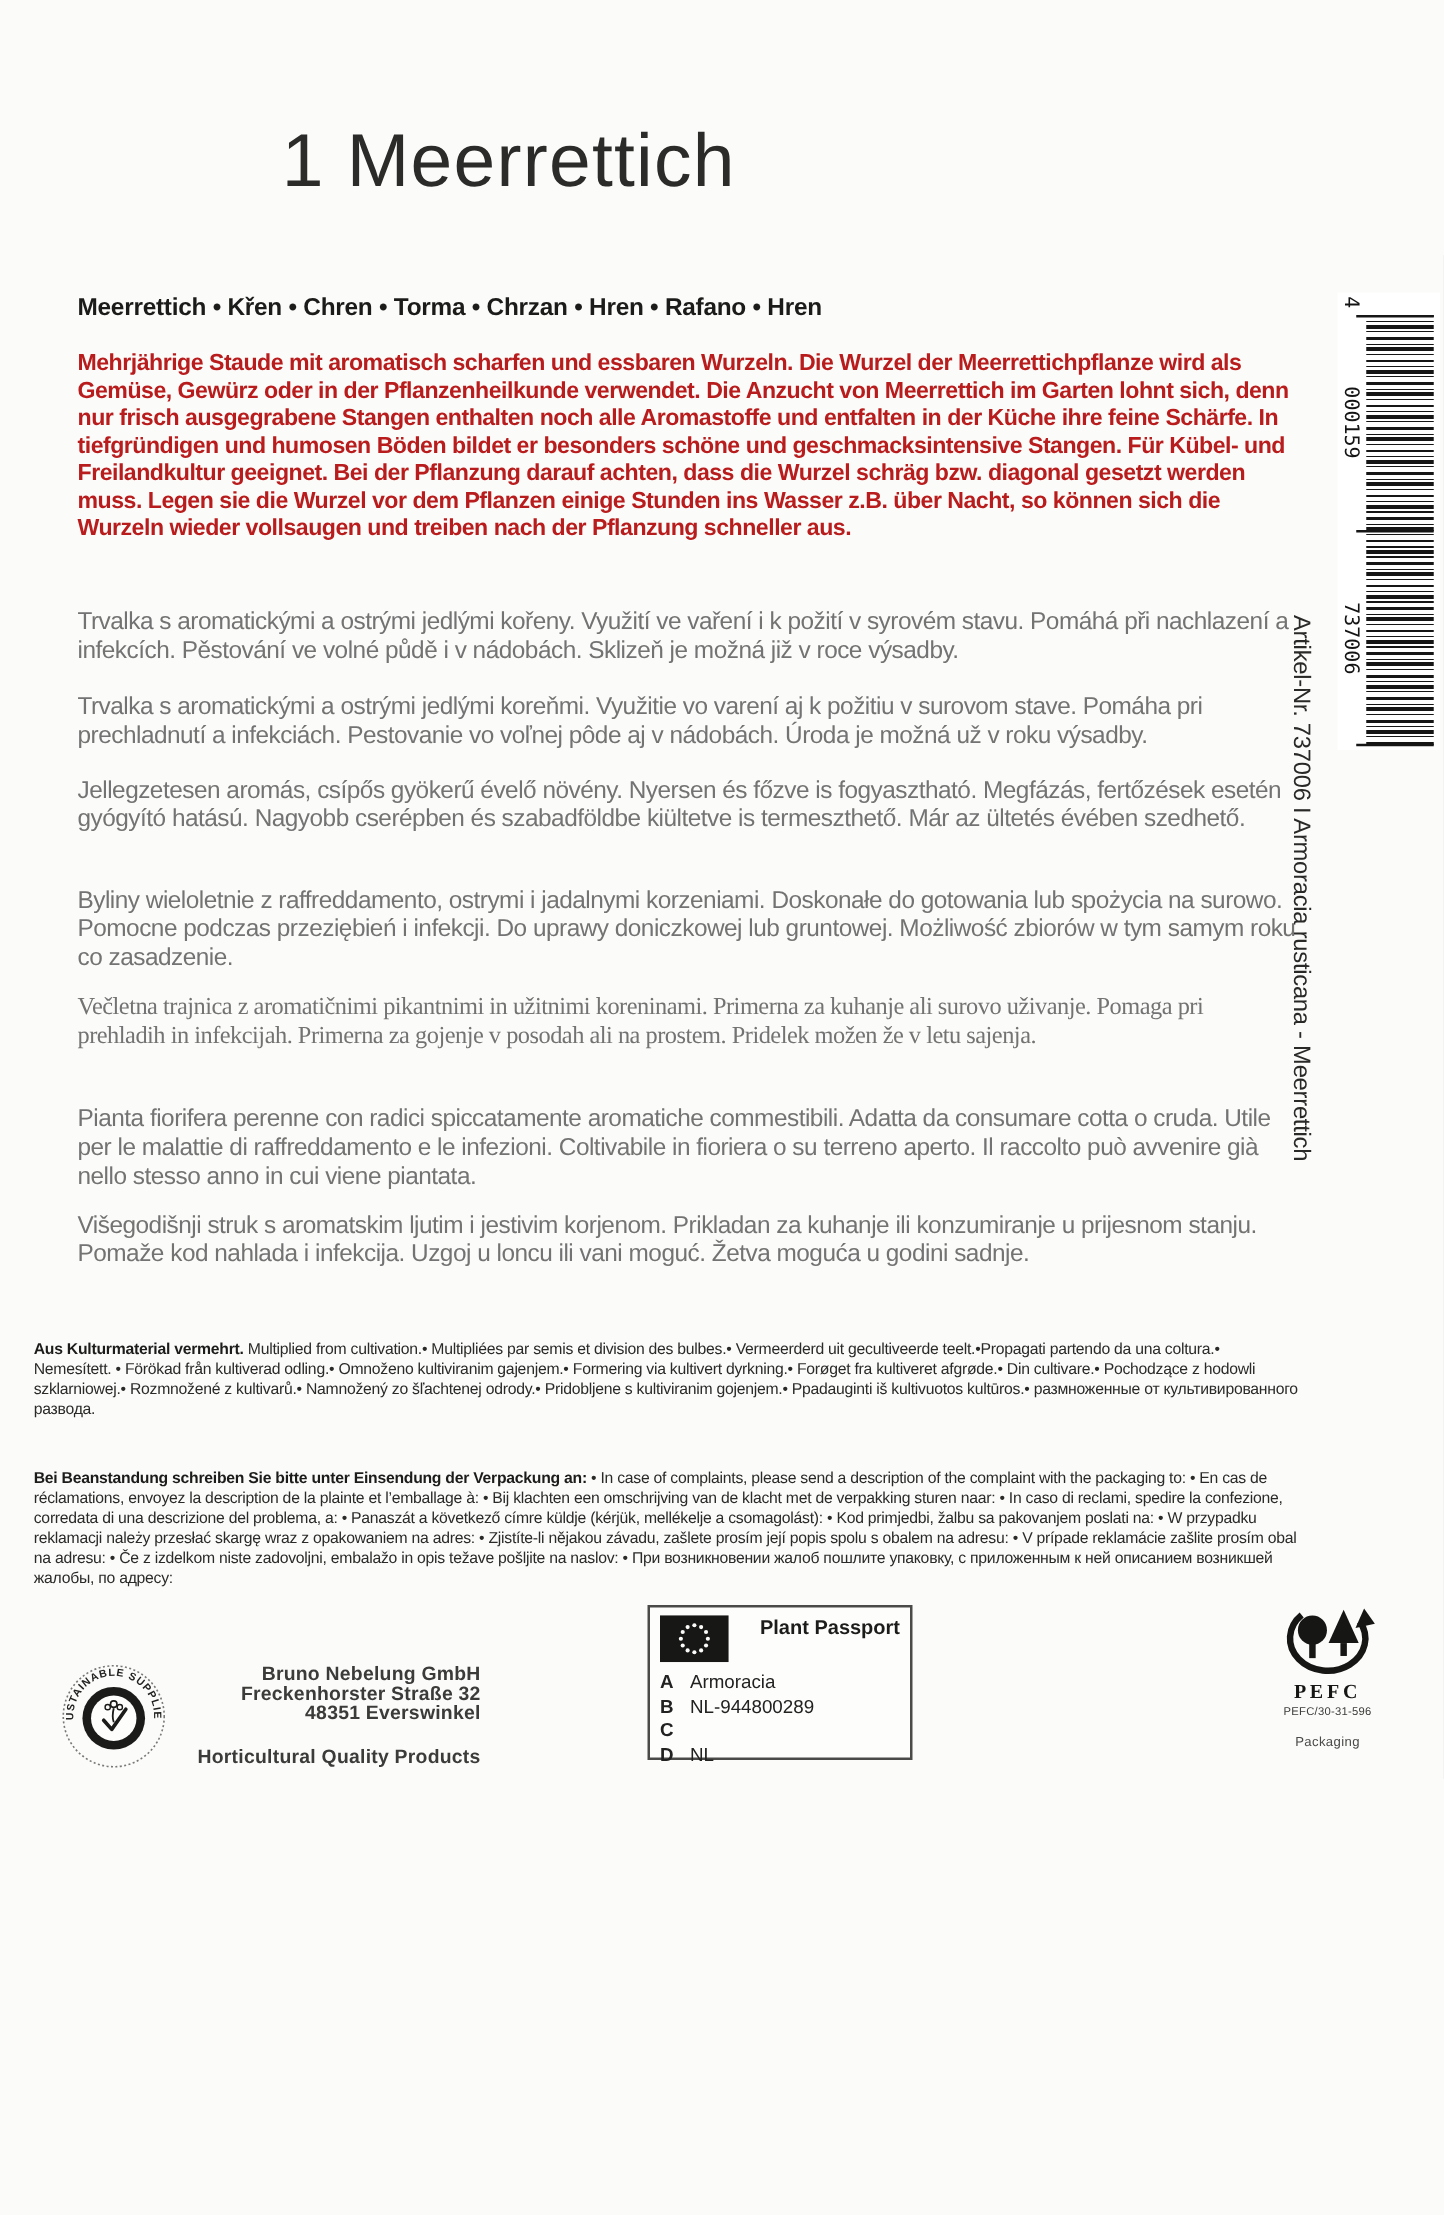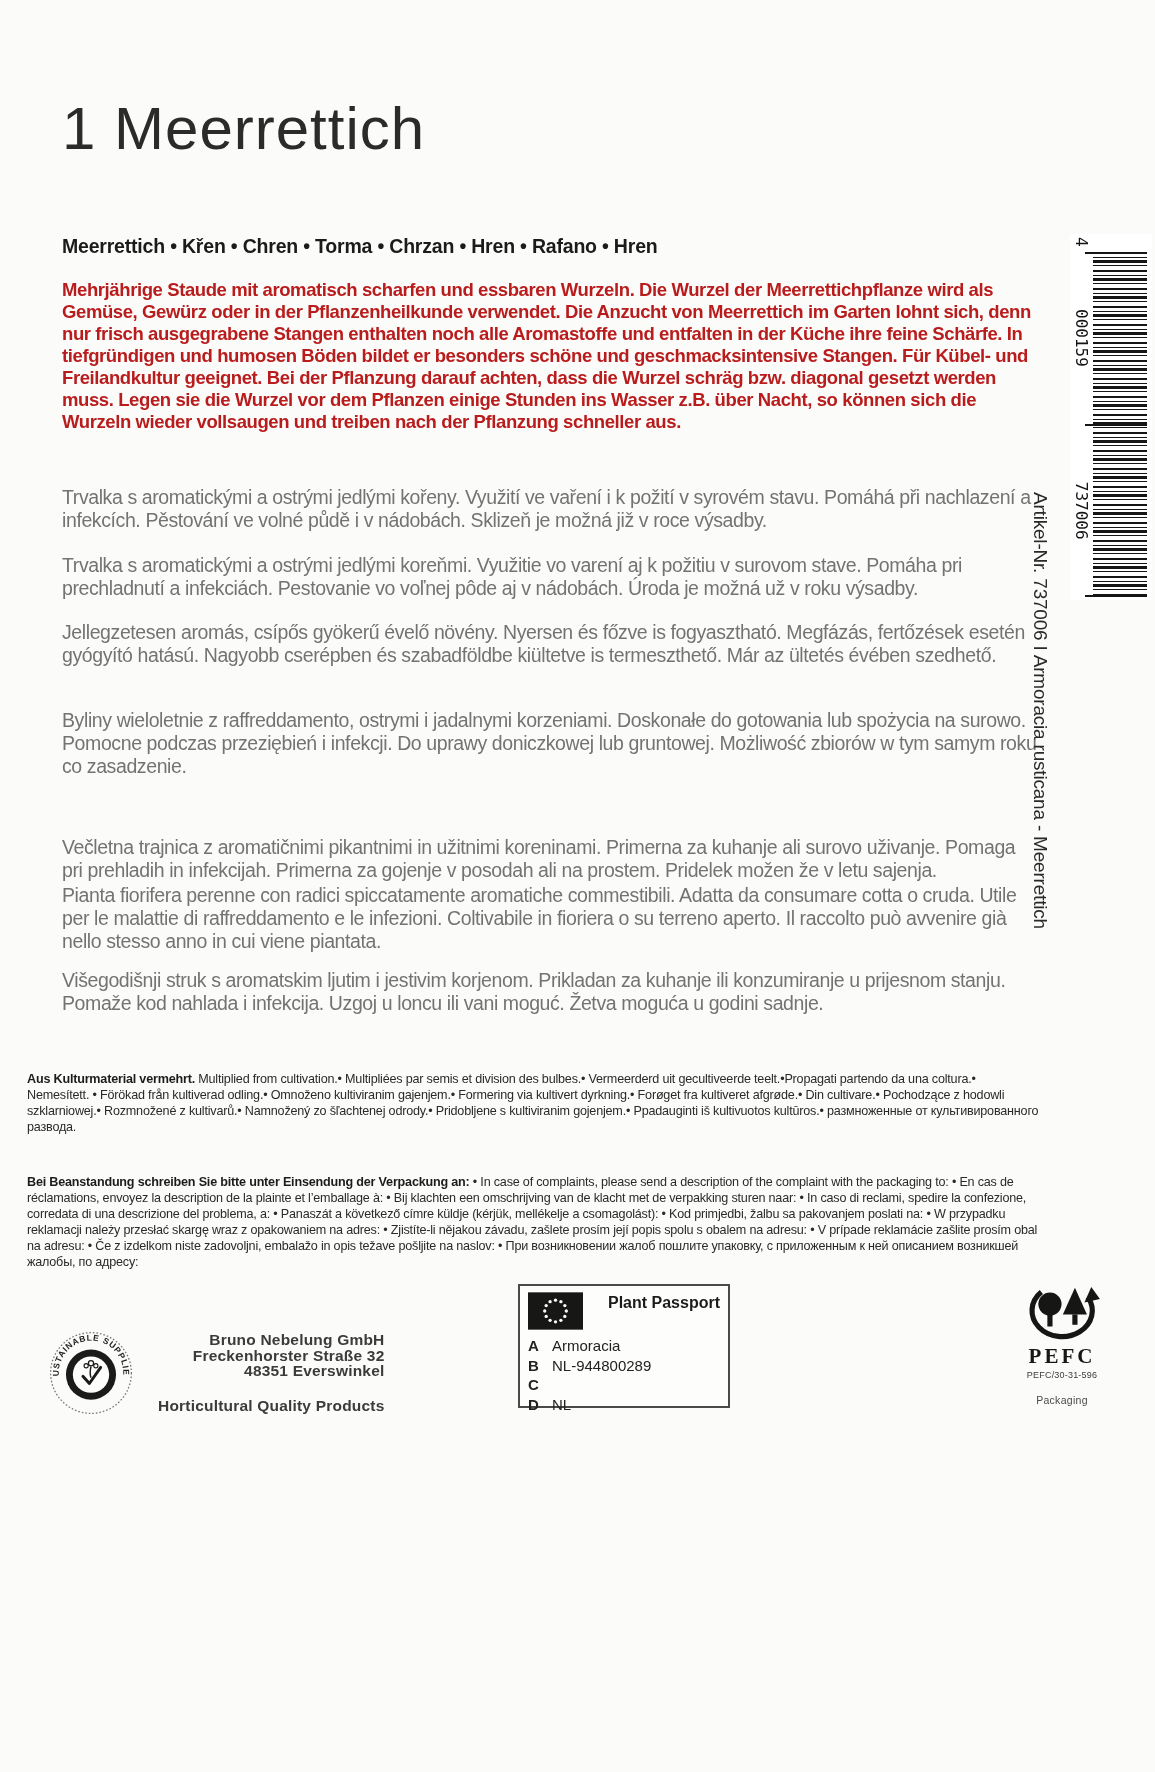--- a/index.html
+++ b/index.html
@@ -3,32 +3,32 @@
 <meta charset="utf-8">
 <style>
   html,body{margin:0;padding:0;background:#e8e8e6;}
   .page{
     position:relative; width:1155px; height:1772px; margin:0 auto;
     background:#fbfbf9; color:#1f1f1d; overflow:hidden;
     font-family:"Liberation Sans", sans-serif;
   }
   .title{
     position:absolute; left:62px; top:98px; width:690px;
-    text-align:left; font-size:60px; line-height:62px; font-weight:300;
+    text-align:center; font-size:60px; line-height:62px; font-weight:300;
     letter-spacing:1px; color:#2b2b29;
   }
   .para{
     position:absolute; left:62px; width:975px;
     font-size:19.5px; line-height:23px; letter-spacing:-0.4px; color:#737373;
   }
   .para.bold{ font-weight:700; font-size:18.5px; line-height:22px; color:#b91c1c;}
   .synonyms{ position:absolute; left:62px; width:975px; top:235px;
     font-size:19.5px; line-height:23px; font-weight:700; letter-spacing:-0.2px; color:#1b1b19;}
   .p-de{top:279px;} .p-cs{top:486px;} .p-sk{top:554px;} .p-hu{top:621px;}
-  .p-pl{top:709px;} .p-sl{top:836px;} .p-it{top:884px;} .p-hr{top:969px;}
+  .p-pl{top:709px;} .p-sl{top:794px;font-family:Liberation Serif, serif;} .p-it{top:884px;} .p-hr{top:969px;}
   .smallprint{
     position:absolute; left:27px; width:1014px;
     font-size:12.6px; line-height:16px; letter-spacing:-0.2px; color:#2a2a28;
   }
   .sp-prop{top:1071px;} .sp-compl{top:1174px;}
   .smallprint b{font-weight:700; color:#1c1c1a;}
 
   
   .seal{position:absolute; left:49px; top:1329px; width:84px; height:88px;}
   .address{position:absolute; left:158px; top:1332px; color:#3b3b39;}
@@ -41,21 +41,21 @@
     padding:6px 8px 4px 8px;
   }
   .pp-head{display:flex; justify-content:space-between; align-items:flex-start;}
   .pp-title{font-size:16px; font-weight:700; color:#1c1c1a; margin-top:2px;}
   .pp-rows{margin-top:6px;}
   .pp-row{display:flex; font-size:15px; line-height:19.5px; color:#222;}
   .pp-key{width:24px; font-weight:700;}
   .pp-val{flex:1;}
 
   .pefc{position:absolute; left:1012px; top:1280px; width:100px; text-align:center;}
-  .pefc-name{font-family:"Liberation Serif", serif; font-size:21px; font-weight:700;
+  .pefc-name{font-family:"Liberation Serif", serif; font-size:16px; font-weight:700;
     letter-spacing:3px; color:#161614; margin-top:-2px;}
   .pefc-cert{font-size:9px; color:#3c3c3a; letter-spacing:0.2px; margin-top:1px;}
   .pefc-caption{font-size:10.5px; color:#4a4a48; margin-top:14px; letter-spacing:0.3px;}
 
   
   .barcode{
     position:absolute; left:1152px; top:234px; width:366px; height:82px;
     transform:rotate(90deg); transform-origin:0 0;
     display:flex; align-items:flex-end; gap:5px; background:#fff; padding:2px 3px;
     box-sizing:border-box;

